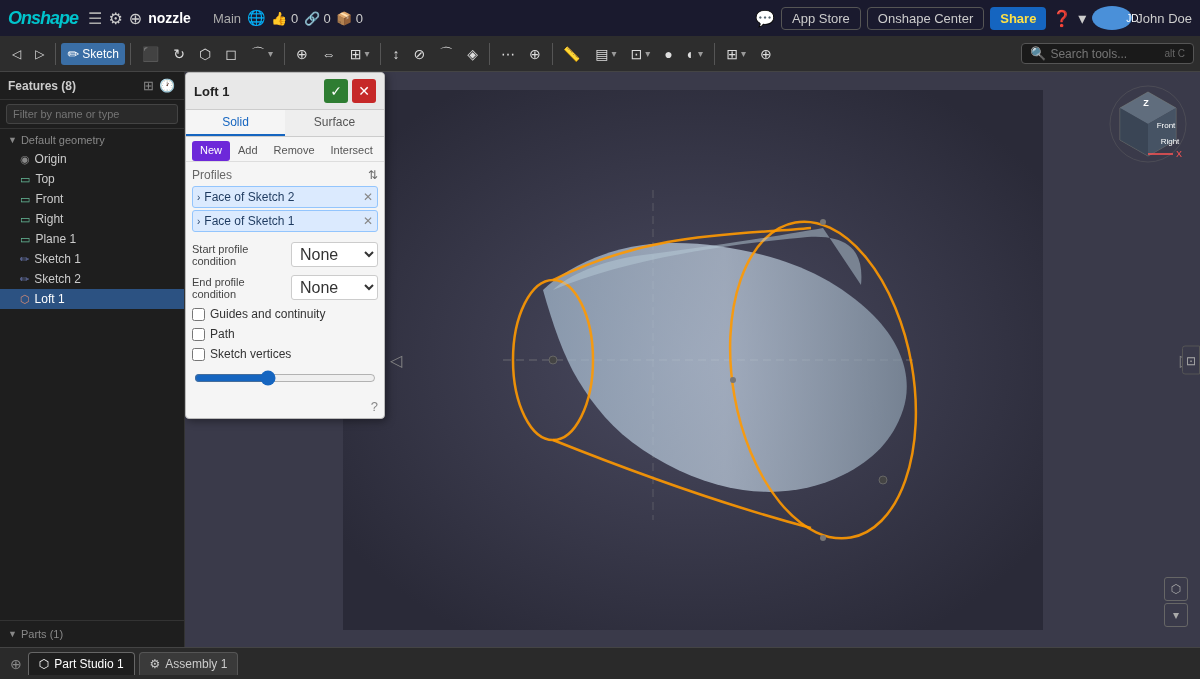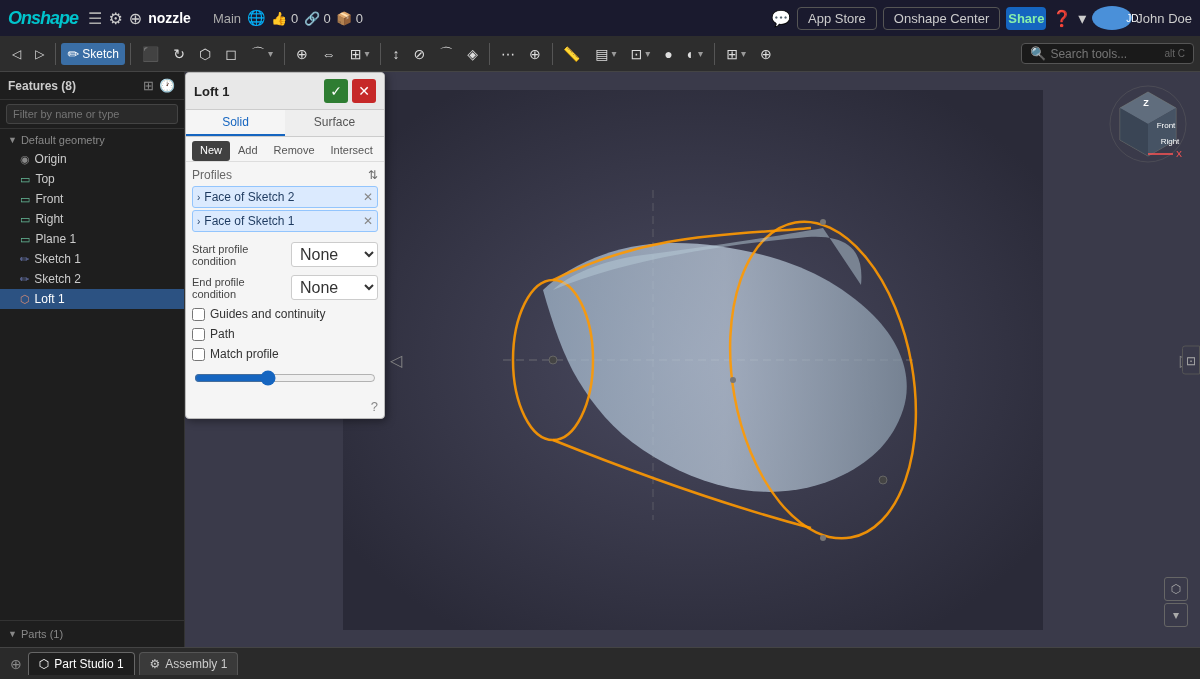--- a/index.html
+++ b/index.html
@@ -39,22 +39,22 @@
       border: 1px solid #555;
       color: #ccc;
       padding: 3px 10px;
       border-radius: 4px;
       cursor: pointer;
       font-size: 13px;
     }
     #topnav .share-btn {
       background: #1565c0;
       border: none;
-      color: #86efac;
-      padding: 4px 2px;
+      color: #fde047;
+      padding: 4px 10px;
       border-radius: 4px;
       cursor: pointer;
       font-size: 13px;
       font-weight: 600;
     }
     #topnav .help-btn { color: #aaa; font-size: 16px; cursor: pointer; }
     #topnav .user-btn {
       display: flex; align-items: center; gap: 4px;
       color: #ccc; font-size: 13px; cursor: pointer;
     }
@@ -204,21 +204,21 @@
 
     .loft-sub-tabs {
       display: flex; gap: 0; padding: 4px 6px 0;
       border-bottom: 1px solid #ddd;
     }
     .loft-sub-tab {
       padding: 3px 8px; font-size: 11px; cursor: pointer;
       color: #555; border-bottom: 2px solid transparent;
       border-radius: 3px 3px 0 0;
     }
-    .loft-sub-tab.active { background: #404040; color: white; border-radius: 3px; }
+    .loft-sub-tab.active { background: #6d28d9; color: white; border-radius: 3px; }
 
     .profiles-section { padding: 4px 6px; }
     .profiles-header {
       display: flex; align-items: center; justify-content: space-between;
       font-size: 12px; color: #666; padding: 2px 0;
     }
     .profile-item {
       display: flex; align-items: center; justify-content: space-between;
       padding: 3px 4px; margin: 2px 0;
       background: #dbeafe; border: 1px solid #93c5fd;
@@ -538,21 +538,21 @@
       <div class="checkbox-row">
         <input type="checkbox" style="">
         <span>Guides and continuity</span>
       </div>
       <div class="checkbox-row">
         <input type="checkbox" style="">
         <span>Path</span>
       </div>
       <div class="checkbox-row">
         <input type="checkbox" style="">
-        <span>Match profile</span>
+        <span>Sketch vertices</span>
       </div>
 
       <div class="slider-row">
         <input type="range" min="0" max="100" value="40" style="">
       </div>
 
       <div class="help-row">
         <span class="help-icon">?</span>
       </div>
     </div>

